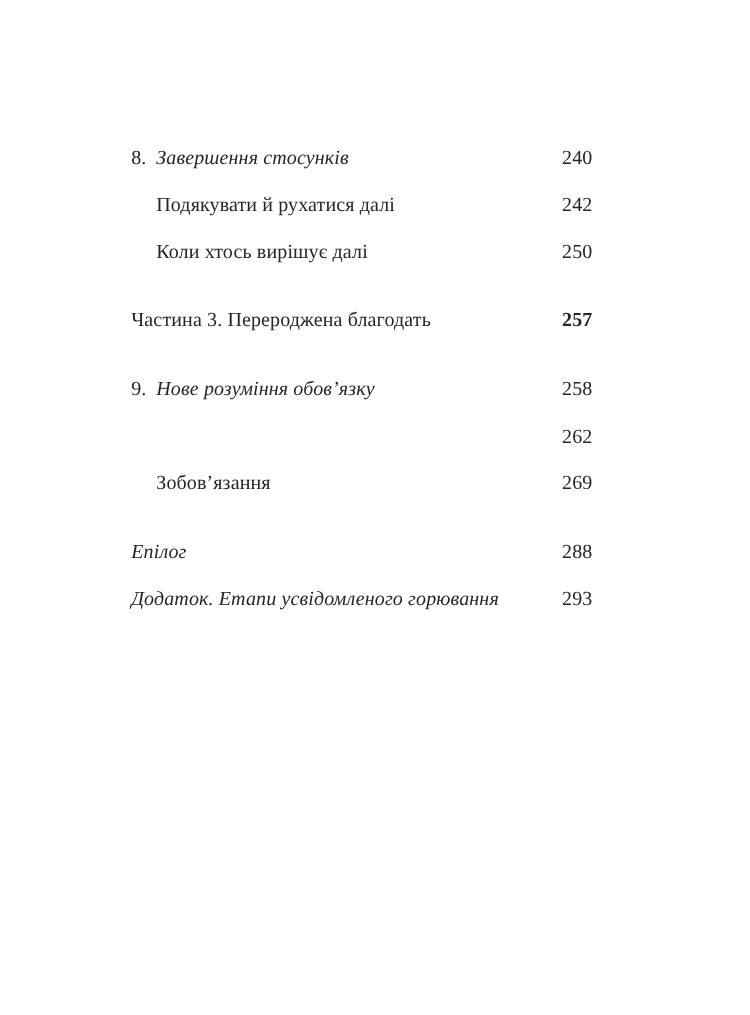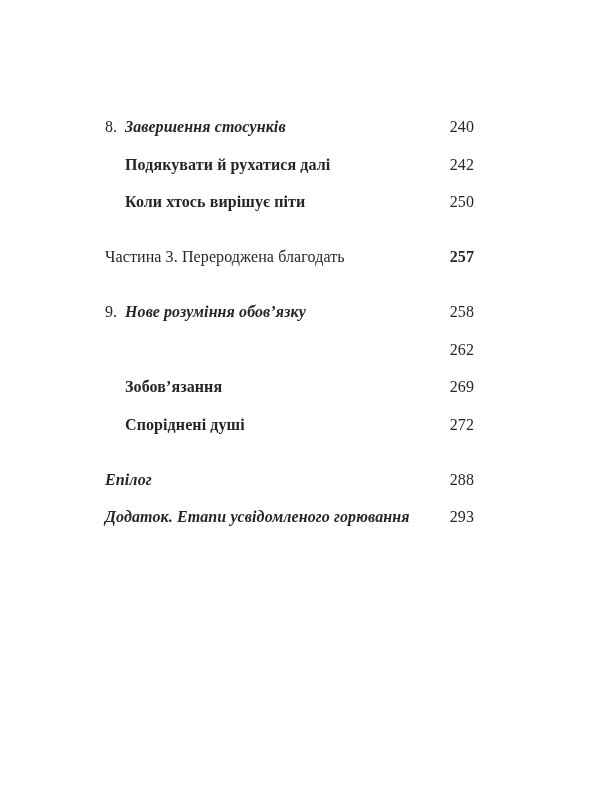--- a/index.html
+++ b/index.html
@@ -33,21 +33,20 @@
     letter-spacing: 0.1px;
   }
   .row .num {
     flex: none;
     width: 20px;
     font-style: normal;
   }
   .row .label {
     flex: 1 1 auto;
     padding-right: 12px;
-    font-weight: bold;
   }
   .row .pagenum {
     flex: none;
     margin-left: auto;
     text-align: right;
     margin-top: 20px;
   }
   .row.chapter .label { font-style: italic; }
   .row.sub { padding-left: 20px; }
   .row.sub-italic { padding-left: 20px; }
@@ -65,21 +64,21 @@
         <div class="row chapter">
           <span class="num">8.</span>
           <span class="label">Завершення стосунків</span>
           <span class="pagenum">240</span>
         </div>
         <div class="row sub">
           <span class="label">Подякувати й рухатися далі</span>
           <span class="pagenum">242</span>
         </div>
         <div class="row sub">
-          <span class="label">Коли хтось вирішує піти</span>
+          <span class="label">Коли хтось вирішує далі</span>
           <span class="pagenum">250</span>
         </div>
       </div>
       <div class="section">
         <div class="row part">
           <span class="label">Частина 3. Перероджена благодать</span>
           <span class="pagenum bold">257</span>
         </div>
       </div>
       <div class="section">
@@ -88,24 +87,20 @@
           <span class="label">Нове розуміння обов’язку</span>
           <span class="pagenum">258</span>
         </div>
         <div class="row sub">
           <span class="pagenum">262</span>
         </div>
         <div class="row sub">
           <span class="label">Зобов’язання</span>
           <span class="pagenum">269</span>
         </div>
-        <div class="row sub">
-          <span class="label">Споріднені душі</span>
-          <span class="pagenum">272</span>
-        </div>
       </div>
       <div class="section">
         <div class="row top-italic">
           <span class="label">Епілог</span>
           <span class="pagenum">288</span>
         </div>
         <div class="row top-italic">
           <span class="label">Додаток. Етапи усвідомленого горювання</span>
           <span class="pagenum">293</span>
         </div>

